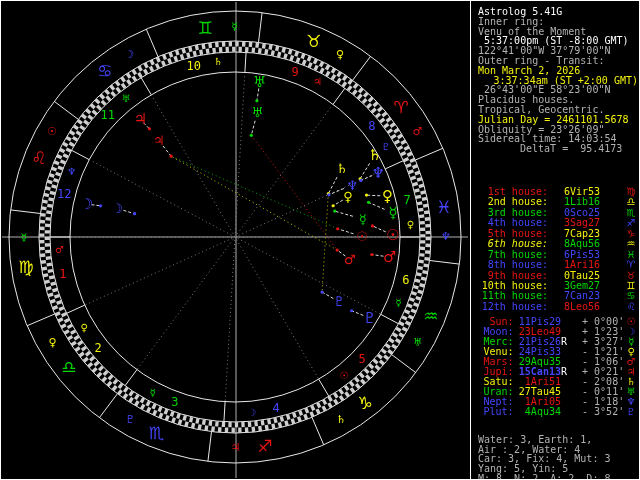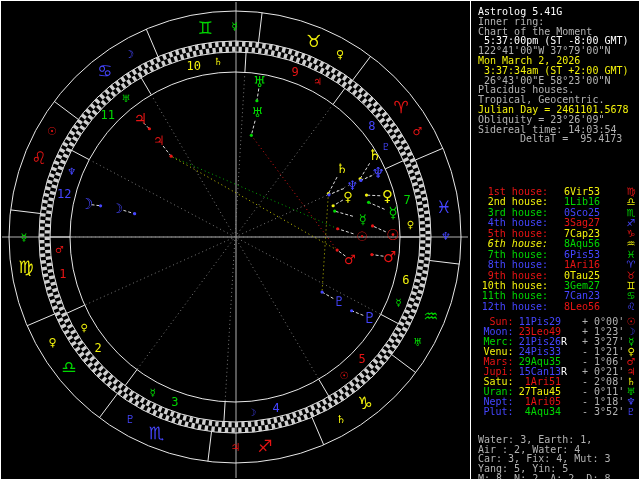--- a/index.html
+++ b/index.html
@@ -178,25 +178,26 @@
       <line x1="363.29272549906943" y1="315.380467551577" x2="351.6251498926255" y2="310.7738057343027" stroke="#dddddd" stroke-width="1" stroke-dasharray="3 2"></line>
       <circle cx="322.0463075285538" cy="292.063057903139" r="1.6" fill="#4545ff"></circle>
       <circle cx="351.6251498926255" cy="310.7738057343027" r="1.6" fill="#4545ff"></circle>
       <text x="369.5752662102316" y="317.86097776087854" fill="#4545ff" font-size="15" text-anchor="middle" dominant-baseline="central" font-family="&quot;DejaVu Sans&quot;,sans-serif">♇</text>
       <text x="339.42351757838446" y="301.9979151708486" fill="#4545ff" font-size="13" text-anchor="middle" dominant-baseline="central" font-family="&quot;DejaVu Sans&quot;,sans-serif">♇</text>
     </svg></div>
 <div id="panel">
   <div class="pblock" id="panel-header" style="top:3px">
       <div class="pline" style="color: rgb(255, 255, 255);">Astrolog 5.41G</div>
       <div class="pline" style="color: rgb(178, 178, 178);">Inner ring:</div>
-      <div class="pline" style="color: rgb(178, 178, 178);">Chart of the Moment</div>
+      <div class="pline" style="color: rgb(178, 178, 178);">Venu of the Moment</div>
       <div class="pline" style="color: rgb(255, 255, 255);"> 5:37:00pm (ST -8:00 GMT)</div>
       <div class="pline" style="color: rgb(178, 178, 178);">122°41'00"W 37°79'00"N</div>
+      <div class="pline" style="color: rgb(178, 178, 178);">Outer ring - Transit:</div>
       <div class="pline" style="color: rgb(242, 242, 12);">Mon March 2, 2026</div>
-      <div class="pline" style="color: rgb(242, 242, 12);"> 3:37:34am (ST +2:00 GMT)</div>
+      <div class="pline" style="color: rgb(242, 242, 12); text-align: right;"> 3:37:34am (ST +2:00 GMT)</div>
       <div class="pline" style="color: rgb(178, 178, 178);"> 26°43'00"E 58°23'00"N</div>
       <div class="pline" style="color: rgb(178, 178, 178);">Placidus houses.</div>
       <div class="pline" style="color: rgb(178, 178, 178);">Tropical, Geocentric.</div>
       <div class="pline" style="color: rgb(242, 242, 12);">Julian Day = 2461101.5678</div>
       <div class="pline" style="color: rgb(178, 178, 178);">Obliquity = 23°26'09"</div>
       <div class="pline" style="color: rgb(178, 178, 178);">Sidereal time: 14:03:54</div>
       <div class="pline" style="color: rgb(178, 178, 178); padding-left: 42px;">DeltaT =  95.4173</div>
     </div>
   <div class="pblock" id="panel-houses" style="top:183px">
       <div class="hrow"><span class="hlab" style="color: rgb(232, 20, 20);">1st house:</span><span class="hval" style="color: rgb(242, 242, 12);">6Vir53</span><span class="glyphcell" style="color: rgb(232, 20, 20);">♍</span></div>
@@ -211,21 +212,21 @@
       <div class="hrow"><span class="hlab" style="color: rgb(242, 242, 12);">10th house:</span><span class="hval" style="color: rgb(0, 216, 0);">3Gem27</span><span class="glyphcell" style="color: rgb(242, 242, 12);">♊</span></div>
       <div class="hrow"><span class="hlab" style="color: rgb(0, 216, 0);">11th house:</span><span class="hval" style="color: rgb(69, 69, 255);">7Can23</span><span class="glyphcell" style="color: rgb(0, 216, 0);">♋</span></div>
       <div class="hrow"><span class="hlab" style="color: rgb(69, 69, 255);">12th house:</span><span class="hval" style="color: rgb(232, 20, 20);">8Leo56</span><span class="glyphcell" style="color: rgb(69, 69, 255);">♌</span></div>
     </div>
   <div class="pblock" id="panel-planets" style="top:313px">
       <div class="prow"><span class="plab" style="color: rgb(232, 20, 20);">Sun:</span><span class="pval" style="color: rgb(69, 69, 255);">11Pis29</span><span class="pretro" style="color: rgb(255, 255, 255);"> </span><span class="pdelta" style="color: rgb(178, 178, 178);">+ 0°00'</span><span class="glyphcell" style="color: rgb(232, 20, 20);">☉</span></div>
       <div class="prow"><span class="plab" style="color: rgb(69, 69, 255);">Moon:</span><span class="pval" style="color: rgb(232, 20, 20);">23Leo49</span><span class="pretro" style="color: rgb(255, 255, 255);"> </span><span class="pdelta" style="color: rgb(178, 178, 178);">+ 1°23'</span><span class="glyphcell" style="color: rgb(69, 69, 255);">☽</span></div>
       <div class="prow"><span class="plab" style="color: rgb(0, 216, 0);">Merc:</span><span class="pval" style="color: rgb(69, 69, 255);">21Pis26</span><span class="pretro" style="color: rgb(255, 255, 255);">R</span><span class="pdelta" style="color: rgb(178, 178, 178);">+ 3°27'</span><span class="glyphcell" style="color: rgb(0, 216, 0);">☿</span></div>
       <div class="prow"><span class="plab" style="color: rgb(242, 242, 12);">Venu:</span><span class="pval" style="color: rgb(69, 69, 255);">24Pis33</span><span class="pretro" style="color: rgb(255, 255, 255);"> </span><span class="pdelta" style="color: rgb(178, 178, 178);">- 1°21'</span><span class="glyphcell" style="color: rgb(242, 242, 12);">♀</span></div>
       <div class="prow"><span class="plab" style="color: rgb(232, 20, 20);">Mars:</span><span class="pval" style="color: rgb(0, 216, 0);">29Aqu35</span><span class="pretro" style="color: rgb(255, 255, 255);"> </span><span class="pdelta" style="color: rgb(178, 178, 178);">- 1°06'</span><span class="glyphcell" style="color: rgb(232, 20, 20);">♂</span></div>
-      <div class="prow"><span class="plab" style="color: rgb(232, 20, 20);">Jupi:</span><span class="pval" style="color: rgb(69, 69, 255);">15Can13</span><span class="pretro" style="color: rgb(255, 255, 255);">R</span><span class="pdelta" style="color: rgb(178, 178, 178);">+ 0°21'</span><span class="glyphcell" style="color: rgb(232, 20, 20);">♃</span></div>
+      <div class="prow"><span class="plab" style="color: rgb(232, 20, 20);">Jupi:</span><span class="pval" style="color: rgb(69, 69, 255); font-weight: bold;">15Can13</span><span class="pretro" style="color: rgb(255, 255, 255);">R</span><span class="pdelta" style="color: rgb(178, 178, 178);">+ 0°21'</span><span class="glyphcell" style="color: rgb(232, 20, 20);">♃</span></div>
       <div class="prow"><span class="plab" style="color: rgb(242, 242, 12);">Satu:</span><span class="pval" style="color: rgb(232, 20, 20);">1Ari51</span><span class="pretro" style="color: rgb(255, 255, 255);"> </span><span class="pdelta" style="color: rgb(178, 178, 178);">- 2°08'</span><span class="glyphcell" style="color: rgb(242, 242, 12);">♄</span></div>
       <div class="prow"><span class="plab" style="color: rgb(0, 216, 0);">Uran:</span><span class="pval" style="color: rgb(242, 242, 12);">27Tau45</span><span class="pretro" style="color: rgb(255, 255, 255);"> </span><span class="pdelta" style="color: rgb(178, 178, 178);">- 0°11'</span><span class="glyphcell" style="color: rgb(0, 216, 0);">♅</span></div>
       <div class="prow"><span class="plab" style="color: rgb(69, 69, 255);">Nept:</span><span class="pval" style="color: rgb(232, 20, 20);">1Ari05</span><span class="pretro" style="color: rgb(255, 255, 255);"> </span><span class="pdelta" style="color: rgb(178, 178, 178);">- 1°18'</span><span class="glyphcell" style="color: rgb(69, 69, 255);">♆</span></div>
       <div class="prow"><span class="plab" style="color: rgb(69, 69, 255);">Plut:</span><span class="pval" style="color: rgb(0, 216, 0);">4Aqu34</span><span class="pretro" style="color: rgb(255, 255, 255);"> </span><span class="pdelta" style="color: rgb(178, 178, 178);">- 3°52'</span><span class="glyphcell" style="color: rgb(69, 69, 255);">♇</span></div>
     </div>
   <div class="pblock" id="panel-stats" style="top:431px">
       <div class="srow" style="color: rgb(178, 178, 178);">Water: 3, Earth: 1,</div>
       <div class="srow" style="color: rgb(178, 178, 178);">Air : 2, Water: 4</div>
       <div class="srow" style="color: rgb(178, 178, 178);">Car: 3, Fix: 4, Mut: 3</div>
       <div class="srow" style="color: rgb(178, 178, 178);">Yang: 5, Yin: 5</div>

